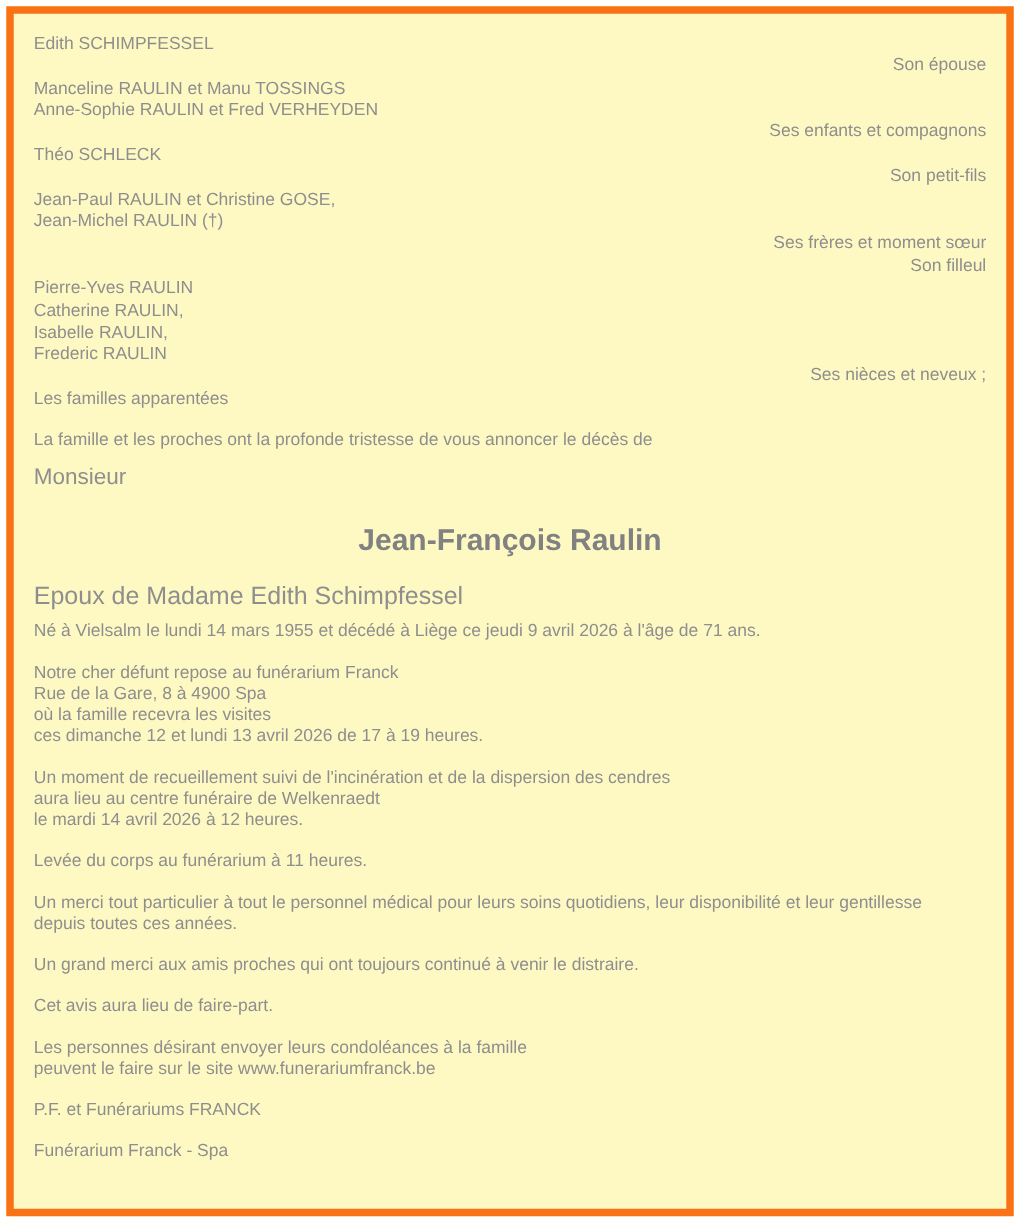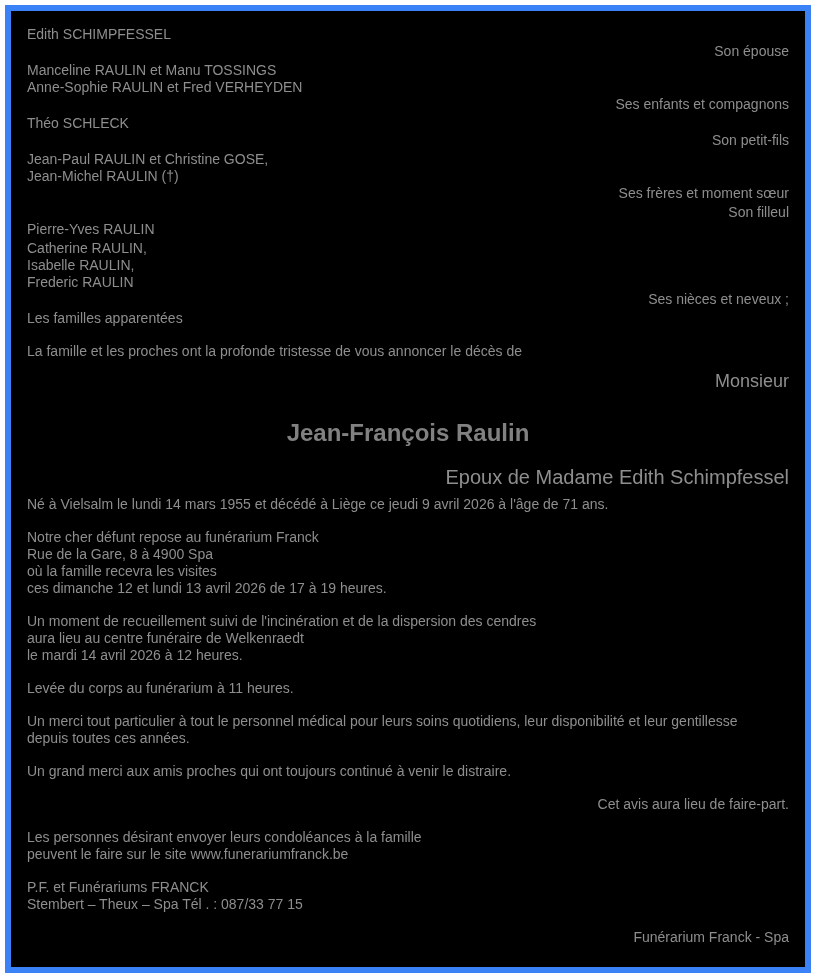--- a/index.html
+++ b/index.html
@@ -6,30 +6,30 @@
   html, body {
     width: 816px;
     height: 978px;
     background: #ffffff;
     overflow: hidden;
     font-family: "Liberation Sans", "DejaVu Sans", sans-serif;
   }
   .card {
     position: absolute;
     left: 5px; top: 5px; right: 5px; bottom: 5px;
-    border: 6px solid #3b82f6;
-    background: #000000;
+    border: 6px solid #f97316;
+    background: #fef9c3;
     color: #8e8e8e;
     padding: 15px 16px 0 16px;
     font-size: 14px;
     line-height: 17px;
   }
   .row { min-height: 17px; line-height: 17px; }
   .right  { text-align: right; }
-  .center { text-align: right; }
+  .center { text-align: left; }
   .grp + .grp, .grp-m { margin-top: 2px; }
   .sp16 { height: 16px; }
   .civility {
     font-size: 18px;
     line-height: 22px;
     margin-top: 10px;
   }
   .deceased {
     font-size: 24px;
     line-height: 38px;
@@ -126,19 +126,18 @@
 
   <div class="sp16"></div>
   <section>
     <div class="row">Les personnes désirant envoyer leurs condoléances à la famille</div>
     <div class="row"><span>peuvent le faire sur le site </span><span class="link">www.funerariumfranck.be</span></div>
   </section>
 
   <div class="sp16"></div>
   <section>
     <div class="row">P.F. et Funérariums FRANCK</div>
-    <div class="row">Stembert – Theux – Spa Tél . : 087/33 77 15</div>
   </section>
 
   <div class="sp16"></div>
   <div class="row center">Funérarium Franck - Spa</div>
 
 </div>
 
 </body></html>

